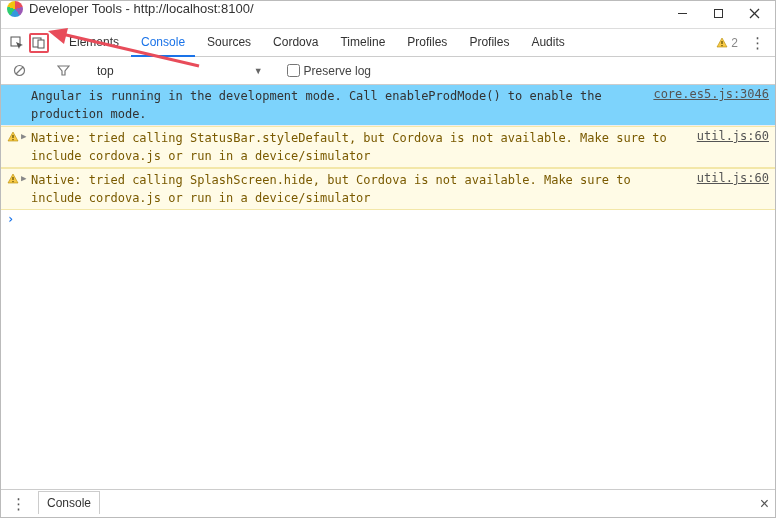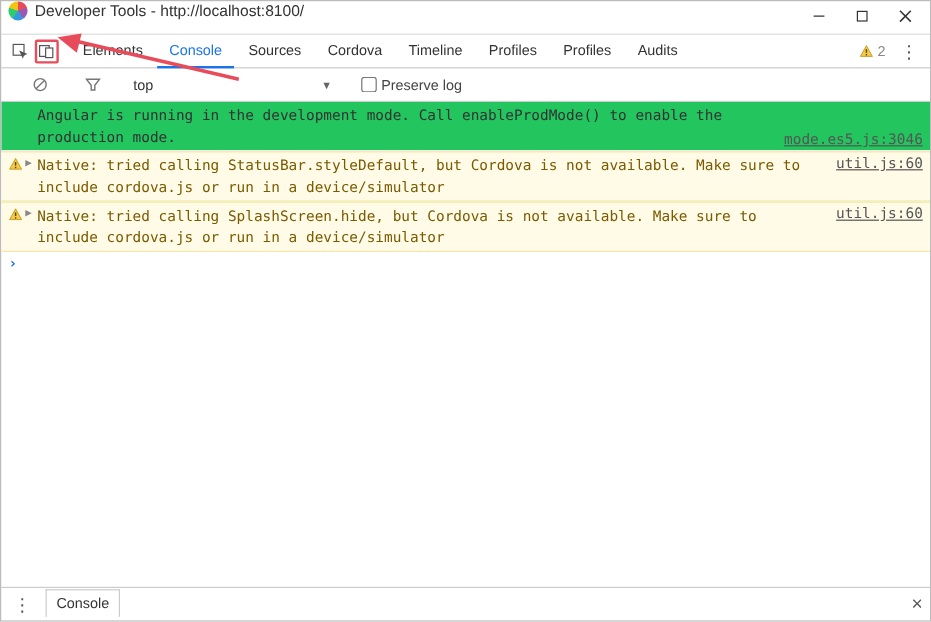--- a/index.html
+++ b/index.html
@@ -11,26 +11,26 @@
 .winbtn { width: 30px; height: 24px; display: flex; align-items: center; justify-content: center; font-size: 14px; color: #333; cursor: pointer; }
 .toolbar { height: 28px; display: flex; align-items: center; border-bottom: 1px solid #ccc; padding: 0 6px; gap: 2px; position: relative; }
 .tool-icon { width: 20px; height: 20px; display: flex; align-items: center; justify-content: center; cursor: pointer; color: #555; font-size: 13px; }
 .tool-selected { border: 2px solid #e84c5a; border-radius: 2px; }
 .tabs { display: flex; margin-left: 8px; gap: 2px; }
 .tab { padding: 6px 10px; font-size: 12px; color: #333; cursor: pointer; }
 .tab.active { color: #1a73e8; border-bottom: 2px solid #1a73e8; }
 .toolbar-spacer { flex: 1; }
 .warn-count { display: flex; align-items: center; gap: 3px; font-size: 12px; color: #888; margin-right: 6px; }
 .kebab { font-size: 15px; color: #555; padding: 0 4px; cursor: pointer; }
-.filterbar { height: 28px; display: flex; align-items: center; border-bottom: 1px solid #ccc; padding: 0 22px; gap: 24px; }
+.filterbar { height: 28px; display: flex; align-items: center; border-bottom: 1px solid #ccc; padding: 0 8px; gap: 24px; }
 .context-select { display: flex; align-items: center; gap: 140px; font-size: 12px; color: #333; cursor: pointer; }
 .checkbox-wrap { display: flex; align-items: center; gap: 4px; font-size: 12px; color: #444; }
 .console-body { flex: 1; overflow: auto; font-family: Consolas, Menlo, monospace; font-size: 12px; color: #333; position: relative; }
 .msg-row { display: flex; padding: 2px 6px; border-bottom: 1px solid #eee; }
-.msg-row.info { background: #22c55e; align-items: flex-end; }
+.msg-row.info { background: #7dd3fc; }
 .msg-row.warn { background: #fffbe6; border-top: 1px solid #f3e7a8; border-bottom: 1px solid #f3e7a8; }
 .msg-gutter { width: 24px; display: flex; align-items: flex-start; padding-top: 2px; gap: 2px; }
 .msg-text { flex: 1; white-space: pre-wrap; line-height: 1.5; }
 .msg-text.warn-text { color: #7a5a00; }
 .msg-src { color: #555; text-decoration: underline; white-space: nowrap; padding-left: 10px; cursor: pointer; }
 .prompt-row { display: flex; align-items: center; padding: 2px 6px; }
 .prompt-caret { color: #1a73e8; font-weight: bold; margin-right: 6px; }
 .prompt-input { flex: 1; border: none; outline: none; font-family: Consolas, Menlo, monospace; font-size: 12px; }
 .warn-icon { width: 12px; height: 12px; }
 .expand-tri { color: #888; font-size: 9px; cursor: pointer; }
@@ -124,21 +124,21 @@
     <input type="checkbox" style="">
     <span>Preserve log</span>
   </label>
 </div>
 
 <div class="console-body" id="console-host">
 
   <div class="msg-row info">
       <div class="msg-gutter"></div>
       <div class="msg-text">Angular is running in the development mode. Call enableProdMode() to enable the production mode.</div>
-      <div class="msg-src">mode.es5.js:3046</div>
+      <div class="msg-src">core.es5.js:3046</div>
     </div>
     <div class="msg-row warn">
       <div class="msg-gutter">
         <svg class="warn-icon" viewBox="0 0 12 12">
           <path d="M6 1 L11 10 L1 10 Z" fill="#f7c948" stroke="#b58900" stroke-width="0.6"></path>
           <rect x="5.4" y="4" width="1.2" height="3" fill="#5a4a00"></rect>
           <rect x="5.4" y="8" width="1.2" height="1.2" fill="#5a4a00"></rect>
         </svg>
         <span class="expand-tri">▶</span>
       </div>

